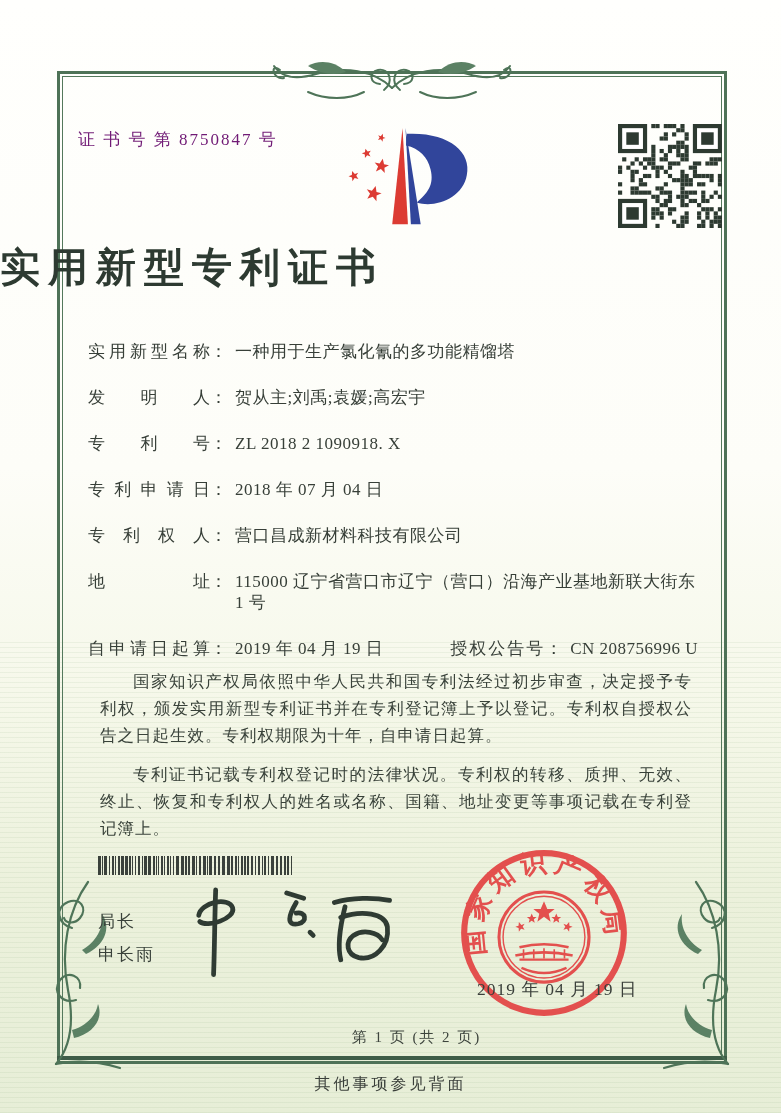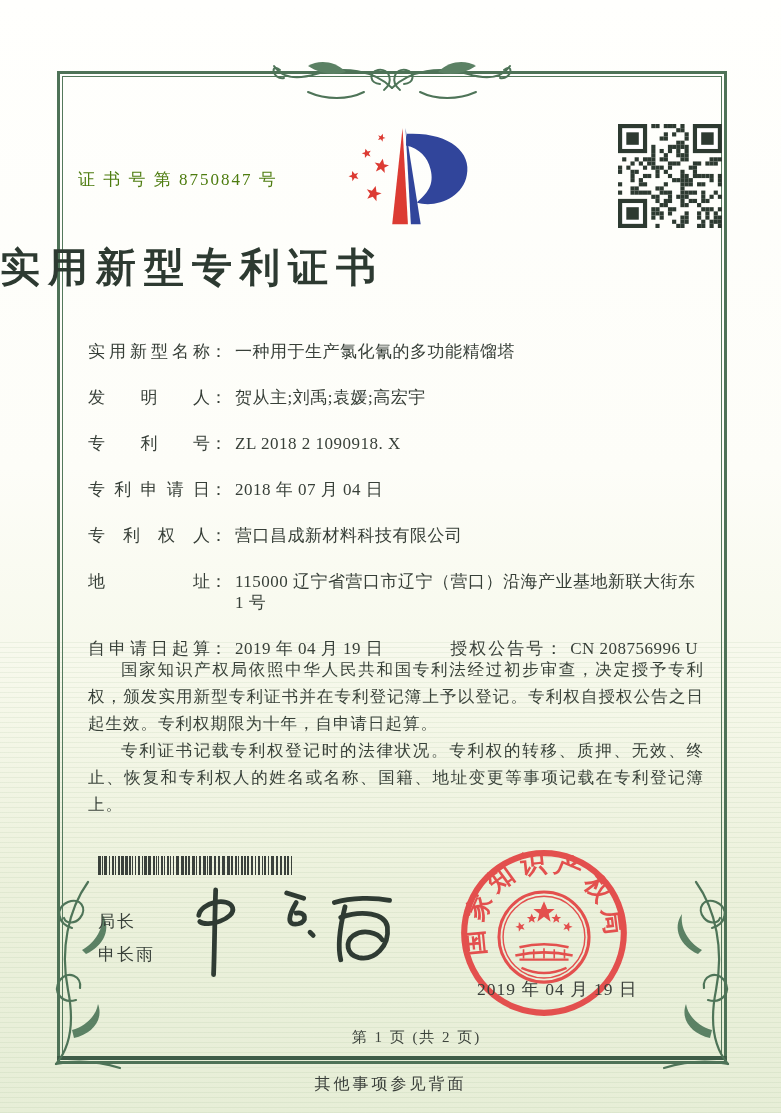--- a/index.html
+++ b/index.html
@@ -11,34 +11,34 @@
   }
   .guilloche{
     position:absolute;left:0;top:640px;width:781px;height:473px;
     background:repeating-linear-gradient(0deg,rgba(120,160,110,0.10) 0 1px,transparent 1px 5px);
     pointer-events:none;
   }
   .frame{position:absolute;left:57px;top:71px;width:664px;height:987px;border:3px solid #4e7257;}
   .frame-inner{position:absolute;inset:2px;border:1px solid #54785c;}
   .frame-bottom{position:absolute;left:57px;top:1056px;width:670px;height:4px;background:#3e5c47;}
   .abs{position:absolute;}
-  .cert-no{left:78px;top:128px;font-size:17px;letter-spacing:2px;color:#4d7c0f;margin-top:40px;}
+  .cert-no{left:78px;top:128px;font-size:17px;letter-spacing:2px;color:#701a75;}
   .title{left:0;top:240px;width:781px;text-align:left;font-size:40px;font-weight:bold;
          letter-spacing:8px;color:#2d3a31;}
   .fields{left:88px;top:341px;width:620px;font-size:17px;color:#373f38;}
   .frow{display:flex;margin-bottom:25px;line-height:21px;}
   .f-label{display:inline-block;width:122px;text-align:justify;text-align-last:justify;flex:none;}
   .f-colon{flex:none;}
   .f-value{margin-left:8px;letter-spacing:0.5px;}
   .addr .f-value{width:474px;}
   .pair2{margin-left:67px;display:flex;text-align:center;}
   .pair2 .f-label2{letter-spacing:2px;}
   .paras{left:88px;top:656px;width:616px;font-size:16.5px;line-height:27px;
          color:#39423a;text-align:justify;}
-  .paras p{margin:0;text-indent:2em;letter-spacing:1px;}
+  .paras p{margin:12px;text-indent:2em;letter-spacing:1px;}
   .signer{left:98px;top:912px;font-size:17px;color:#39413a;letter-spacing:2px;line-height:20px;}
   .signer div+div{margin-top:13px;}
   .sig{left:186px;top:874px;}
   .sealbox{left:456px;top:845px;width:176px;height:176px;opacity:0.93;}
   .seal-date{left:477px;top:977px;font-size:17.5px;color:#3a3f3a;letter-spacing:1px;z-index:5;}
   .page-note{left:0;top:1028px;width:781px;text-align:center;font-size:15px;
              letter-spacing:2px;color:#3d443d;margin-left:26px;}
   .back-note{left:0;top:1074px;width:781px;text-align:center;font-size:16px;
              letter-spacing:3px;color:#3a3f3a;}
   .barcode{left:96px;top:856px;}

